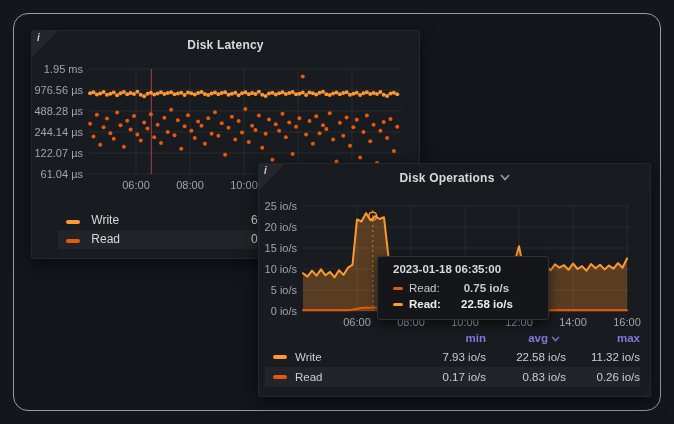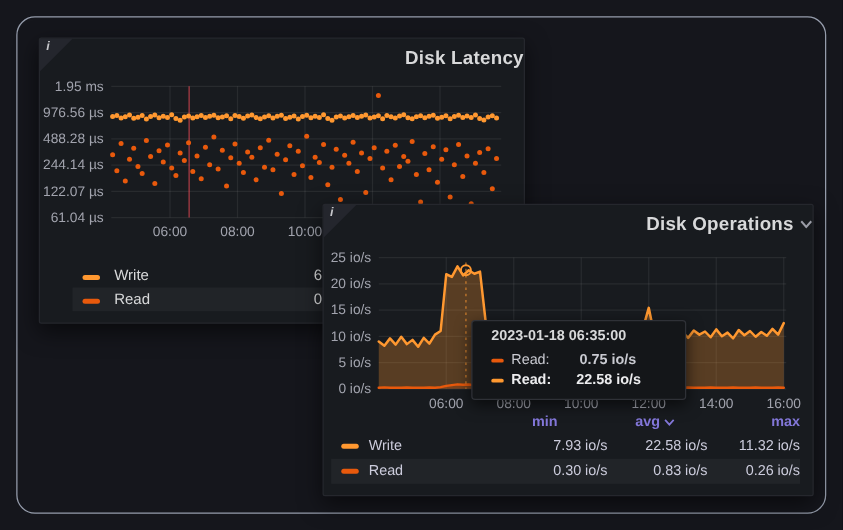--- a/index.html
+++ b/index.html
@@ -4,38 +4,38 @@
 <style>
   html,body{margin:0;padding:0;background:#101118;}
   #stage{position:relative;width:674px;height:424px;background:#15161C;overflow:hidden;
          font-family:"Liberation Sans",sans-serif;}
   #frame{position:absolute;left:13px;top:13px;right:13px;bottom:13px;
          border:1.5px solid rgba(172,180,196,.85);border-radius:15px;pointer-events:none;}
   .panel{position:absolute;background:#181B1F;border:1px solid #25272D;border-radius:2px;
          box-shadow:0 6px 18px rgba(0,0,0,.55);}
   #latency-panel{left:31px;top:30px;width:387px;height:227px;z-index:1;}
   #ops-panel{left:258px;top:163px;width:391px;height:232px;z-index:2;}
-  .panel-title{position:absolute;top:7px;left:0;right:0;text-align:right;color:#D8D9DA;
-               font-size:15px;font-weight:bold;letter-spacing:.2px;cursor:pointer;}
+  .panel-title{position:absolute;top:7px;left:0;right:0;text-align:center;color:#D8D9DA;
+               font-size:12px;font-weight:bold;letter-spacing:.2px;cursor:pointer;}
   .chev{display:inline-block;margin-left:5px;vertical-align:1px;}
   .info-corner{position:absolute;left:0;top:0;width:0;height:0;
                border-top:26px solid #24262D;border-right:26px solid transparent;}
   .info-i{position:absolute;left:5px;top:1px;color:#C7C8CC;font-size:10px;font-style:italic;
           font-weight:bold;z-index:3;cursor:pointer;}
   svg.chart{position:absolute;left:0;top:0;}
   
   .dash{display:inline-block;width:14px;height:4px;border-radius:2px;margin-right:8px;}
   .c-write{background:#FF9830;}
   .c-read{background:#E8590C;}
   .lat-legend{position:absolute;left:26px;top:180px;width:260px;font-size:12px;color:#D8D9DA;}
   .lat-row{position:relative;height:19px;line-height:19px;padding-left:8px;cursor:pointer;}
   .lat-row.striped{background:rgba(255,255,255,.045);}
   .lat-partial{position:absolute;left:193px;top:0;}
   .ops-legend{position:absolute;left:6px;right:10px;top:166px;font-size:11.5px;color:#CCCCDC;}
-  .ops-hdr{display:flex;height:17px;line-height:17px;font-weight:bold;color:#8377D9;gap:20px;}
+  .ops-hdr{display:flex;height:17px;line-height:17px;font-weight:bold;color:#8377D9;}
   .ops-hdr .col,.ops-row .col{text-align:right;}
   .col1{width:74px;} .col2{width:80px;} .col3{width:74px;}
   .grow{flex:1;}
   .ops-row{display:flex;height:20px;line-height:20px;align-items:center;padding:0 0 0 8px;cursor:pointer;}
   .ops-row.striped{background:rgba(255,255,255,.045);}
   .hdr-chev{margin-left:3px;}
   
   #tooltip{position:absolute;left:118px;top:92px;width:140px;background:#141619;
            border:1px solid #2F3137;border-radius:3px;box-shadow:0 4px 12px rgba(0,0,0,.6);
            padding:6px 15px 7px;z-index:5;font-size:11.5px;color:#C9CAD1;}
@@ -349,19 +349,19 @@
         <span>Write</span>
         <span class="grow"></span>
         <span class="col col1">7.93 io/s</span>
         <span class="col col2">22.58 io/s</span>
         <span class="col col3">11.32 io/s</span>
       </div>
       <div class="ops-row striped">
         <span class="dash c-read"></span>
         <span>Read</span>
         <span class="grow"></span>
-        <span class="col col1">0.30 io/s</span>
+        <span class="col col1">0.17 io/s</span>
         <span class="col col2">0.83 io/s</span>
         <span class="col col3">0.26 io/s</span>
       </div>
     </div>
   </div>
 </div>
 
 </body></html>

